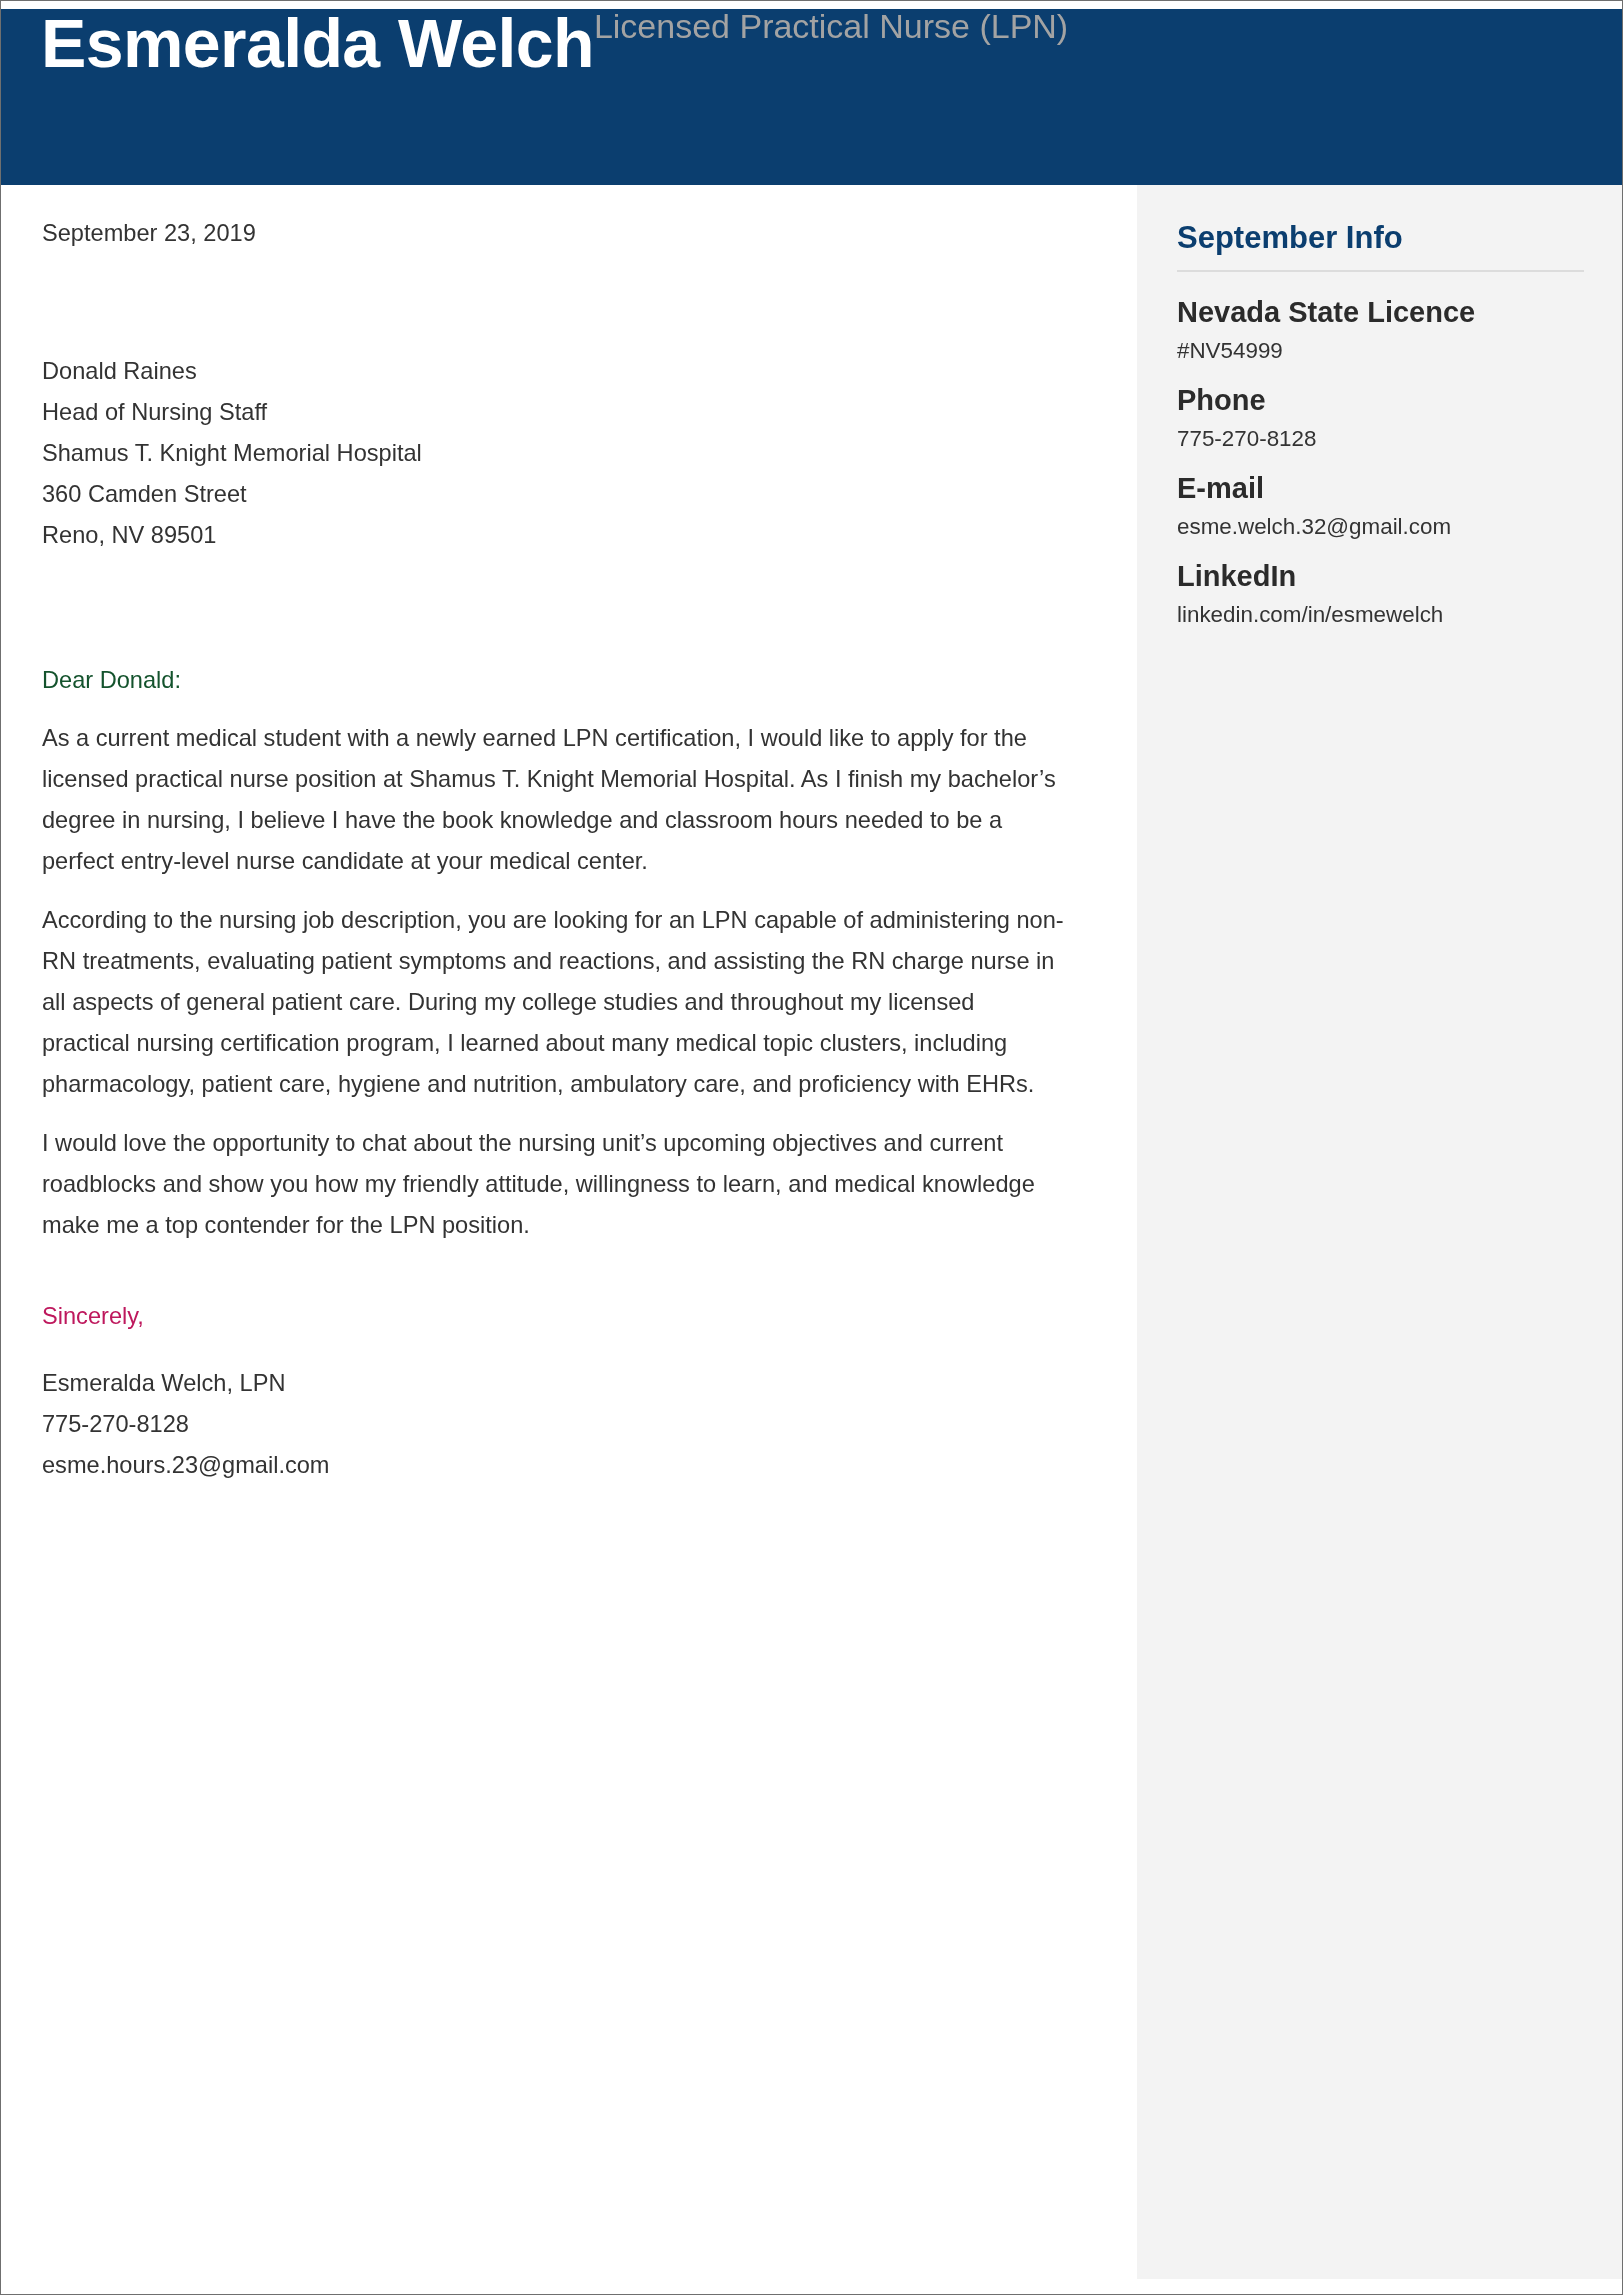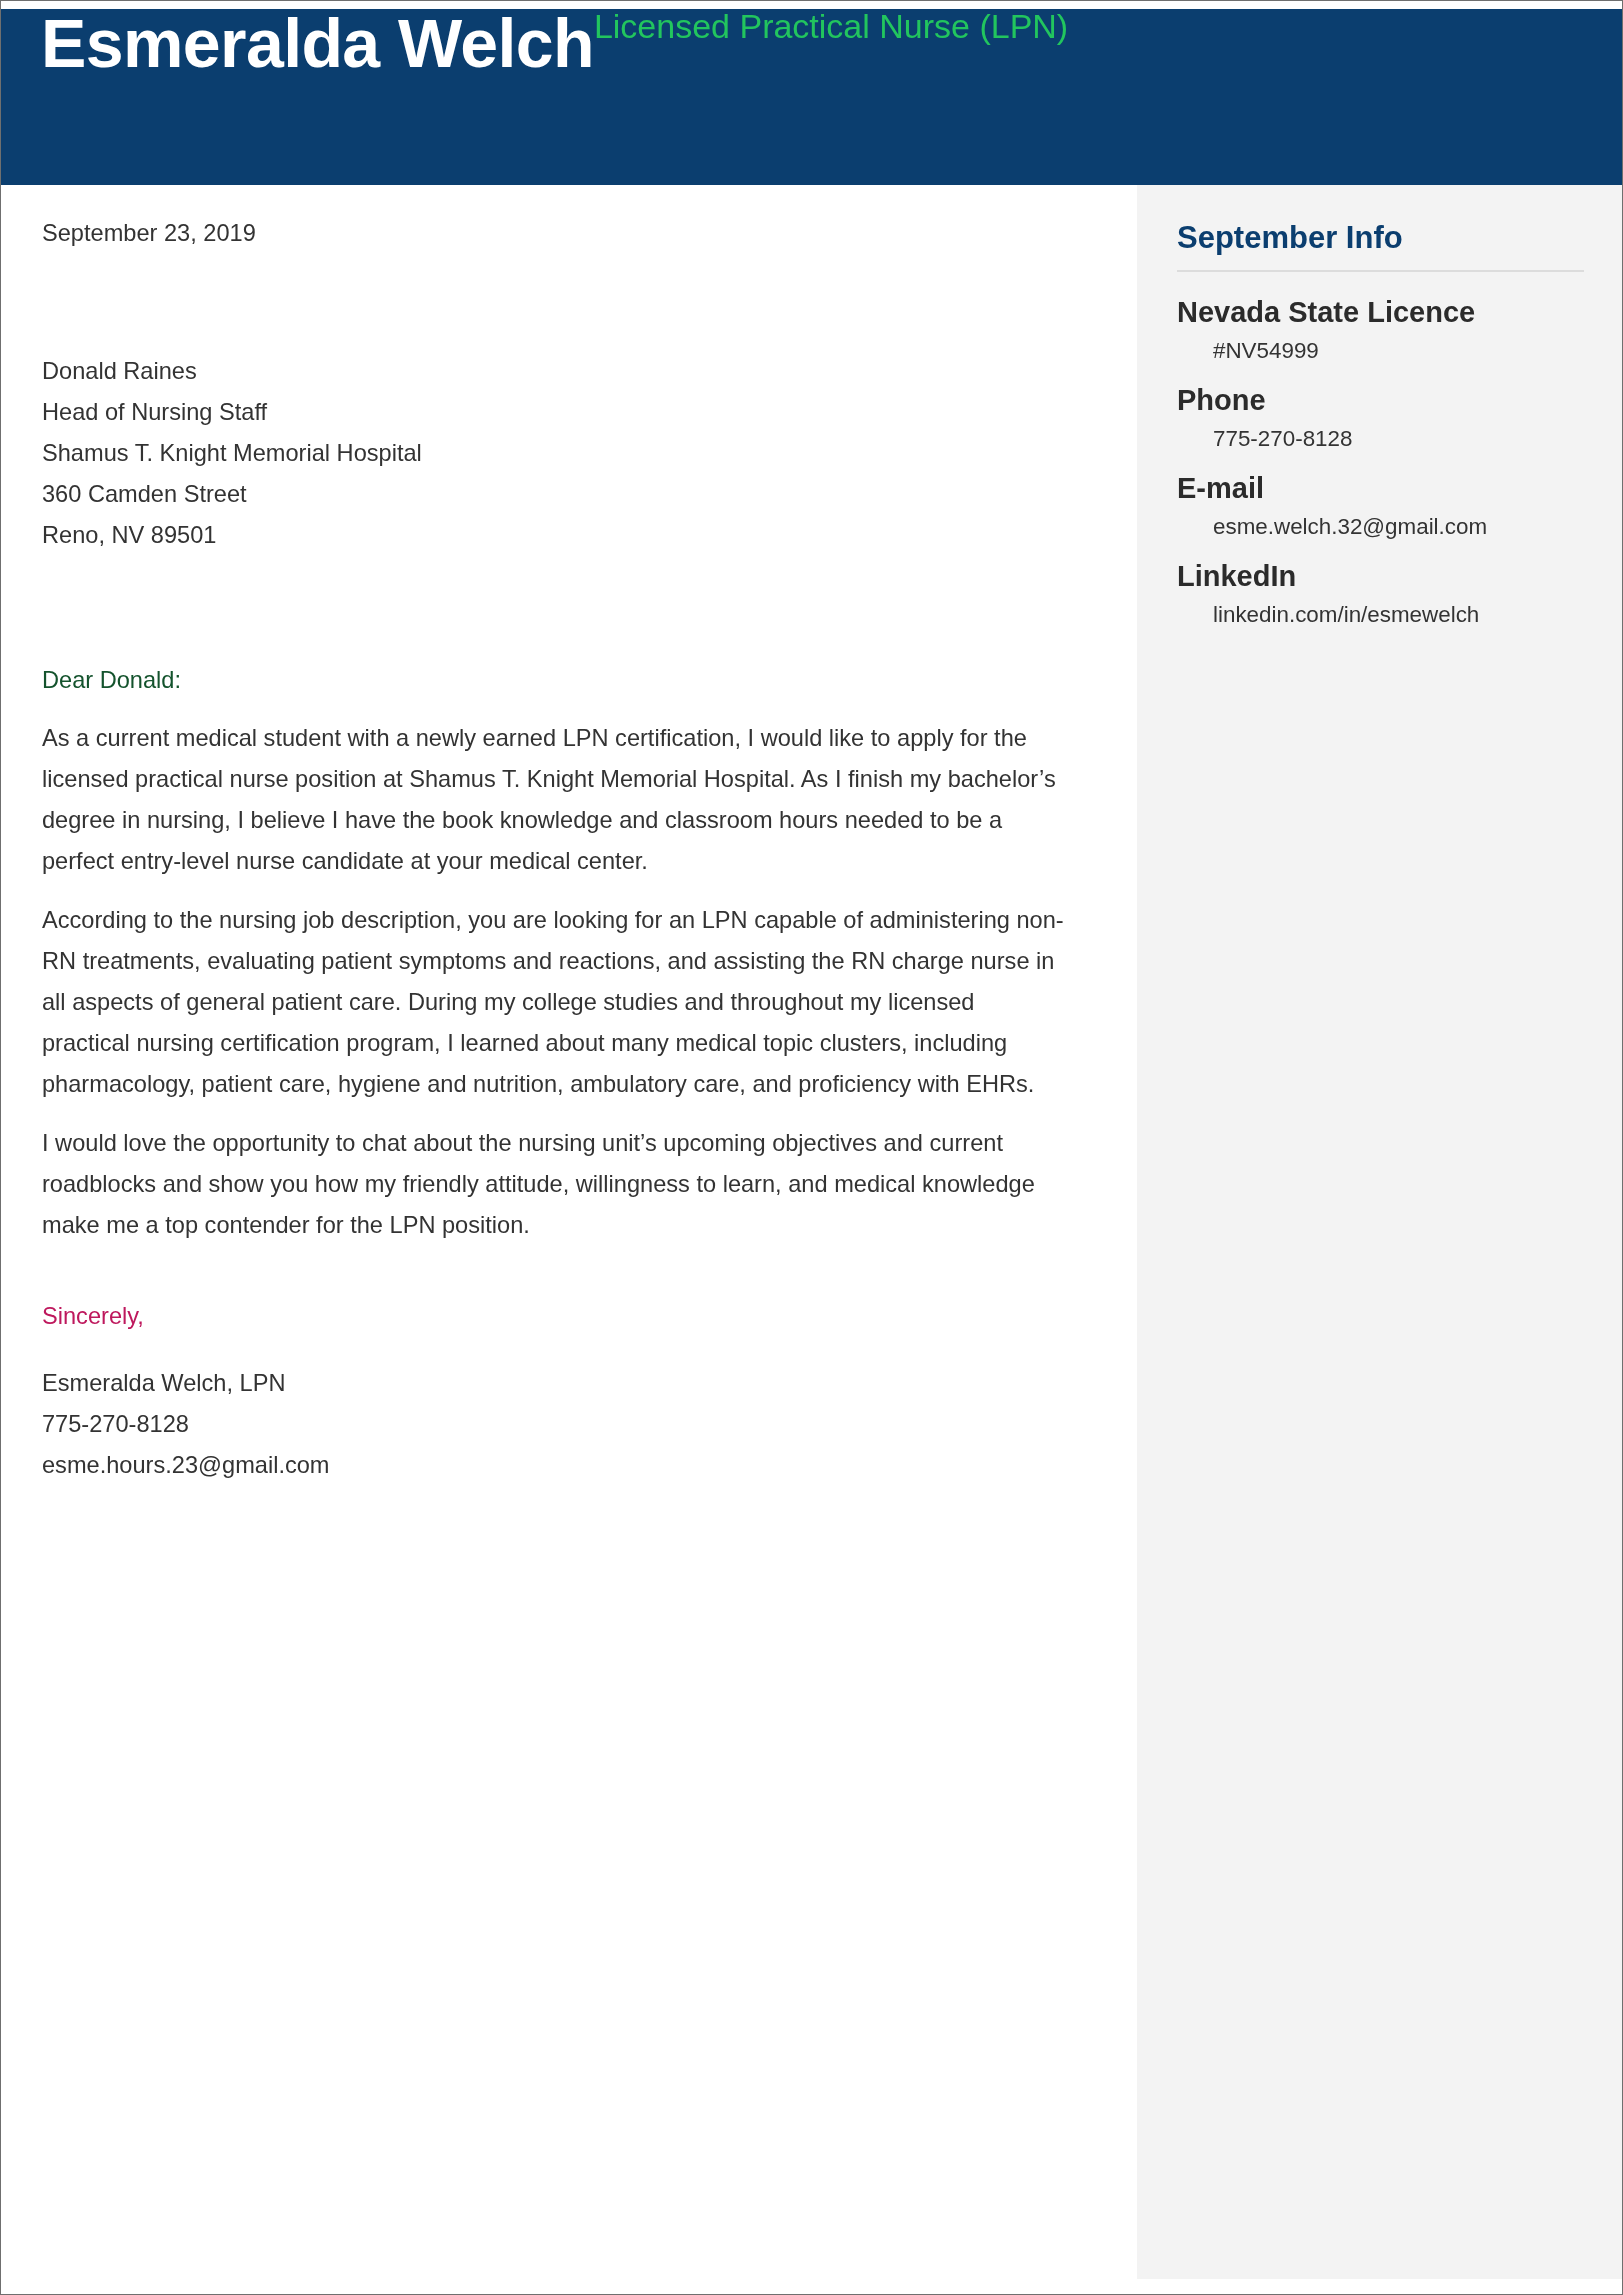--- a/index.html
+++ b/index.html
@@ -39,21 +39,21 @@
   .header-name {
     color: #ffffff;
     font-size: 68px;
     font-weight: 700;
     line-height: 1.02;
     letter-spacing: -0.6px;
     margin: 0 0 15.3px 0;
     white-space: nowrap;
   }
   .header-title {
-    color: #22c55e;
+    color: #a3a3a3;
     font-size: 34px;
     font-weight: 400;
     line-height: 1.05;
     margin: 0;
     white-space: nowrap;
   }
 
   
   .content {
     position: absolute;
@@ -159,21 +159,20 @@
     line-height: 1.0;
     margin-bottom: 13px;
     white-space: nowrap;
   }
   .info-value {
     font-size: 22.4px;
     font-weight: 400;
     color: #333333;
     line-height: 1.0;
     white-space: nowrap;
-    margin-left: 36px;
   }
 </style>
 </head>
 <body>
 
 <div class="page">
 
   <div class="header">
     <div class="header-name">Esmeralda Welch</div>
     <div class="header-title">Licensed Practical Nurse (LPN)</div>

